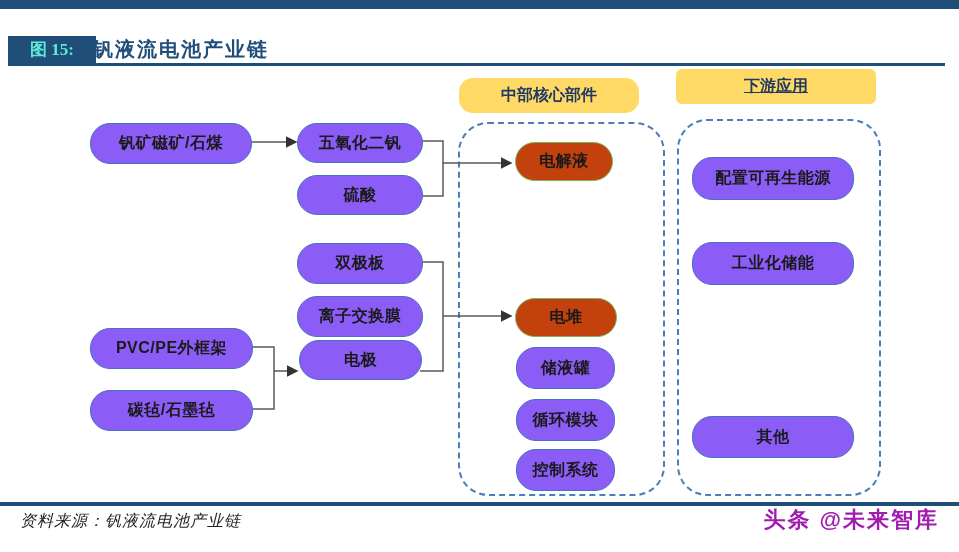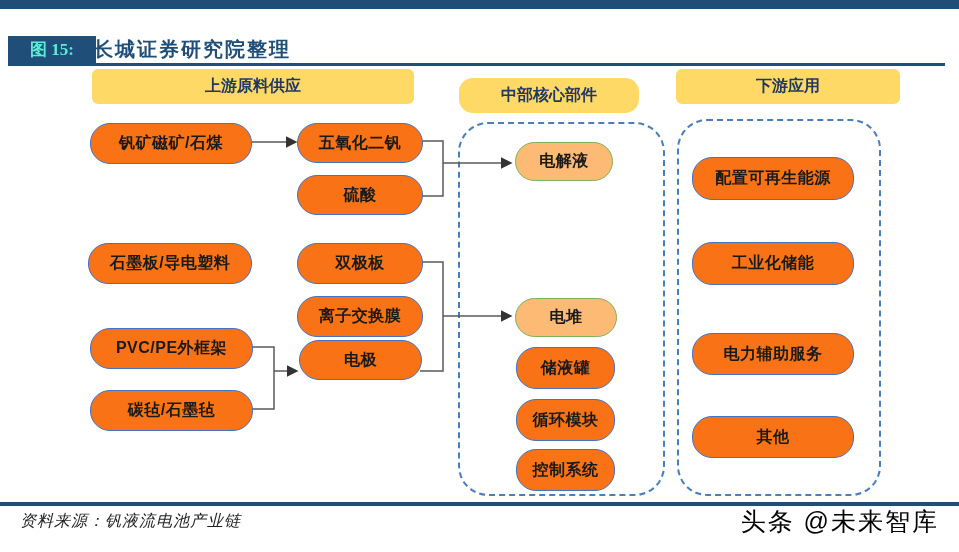--- a/index.html
+++ b/index.html
@@ -26,48 +26,47 @@
     color:#1F3864;font-size:16px;font-weight:bold;
     display:flex;align-items:center;justify-content:center;
   }
   .container-dashed{
     position:absolute;border:2px dashed #4A7EBB;border-radius:30px;background:transparent;
   }
   .pill{
     position:absolute;border-radius:20px;display:flex;align-items:center;justify-content:center;
     font-size:16px;font-weight:600;color:#1a1a1a;letter-spacing:0.5px;
   }
-  .pill.blue{background:#f97316;border:1.5px solid #4472C4;}
-  .pill.green{background:#fdba74;border:1.5px solid #7CB45A;}
+  .pill.blue{background:#8b5cf6;border:1.5px solid #4472C4;}
+  .pill.green{background:#c2410c;border:1.5px solid #7CB45A;}
 
   .connectors{position:absolute;left:0;top:0;width:959px;height:552px;pointer-events:none;}
 
   .source-line{
     position:absolute;left:20px;top:511px;font-family:"Liberation Serif",serif;
     font-style:italic;font-size:16px;color:#1f1f1f;letter-spacing:1px;
   }
   .watermark{
-    position:absolute;right:20px;top:505px;font-size:25px;font-weight:normal;color:#000000;
+    position:absolute;right:20px;top:505px;font-size:22px;font-weight:bold;color:#a21caf;
     letter-spacing:2px;text-shadow:-2px -2px 0 rgba(255,255,255,0.95),1px 1px 0 rgba(255,255,255,0.6);
   }
 </style>
 </head>
 <body>
 
 <div class="canvas">
 
   <div class="topbar"></div>
 
   <div class="fig-label">图 15:</div>
-  <div class="fig-title">长城证券研究院整理</div>
+  <div class="fig-title">钒液流电池产业链</div>
   <div class="title-rule"></div>
 
-  <div class="hdr" style="left:92px;top:69px;width:322px;">上游原料供应</div>
   <div class="hdr" style="left:459px;top:78px;width:180px;border-radius:14px;">中部核心部件</div>
-  <div class="hdr" style="left:676px;top:69px;width:224px;">下游应用</div>
+  <div class="hdr" style="left:676px;top:69px;width:200px;text-decoration:underline;">下游应用</div>
 
   <div class="container-dashed" style="left:458px;top:122px;width:203px;height:370px;"></div>
   <div class="container-dashed" style="left:677px;top:119px;width:200px;height:373px;"></div>
 
   <svg class="connectors" viewBox="0 0 959 552">
     <defs>
       <marker id="arr" markerWidth="9" markerHeight="8" refX="1" refY="4" orient="auto">
         <path d="M0,0 L8,4 L0,8 z" fill="#333"></path>
       </marker>
     </defs>
@@ -78,35 +77,33 @@
       <polyline points="421,262 443,262 443,371 420,371"></polyline>
       <line x1="443" y1="316" x2="502" y2="316" marker-end="url(#arr)"></line>
       <polyline points="251,347 274,347 274,409 251,409"></polyline>
       <line x1="274" y1="371" x2="288" y2="371" marker-end="url(#arr)"></line>
     </g>
   </svg>
 
   <div class="pill blue" style="left:90px;top:123px;width:160px;height:39px;">钒矿磁矿/石煤</div>
   <div class="pill blue" style="left:297px;top:123px;width:124px;height:38px;">五氧化二钒</div>
   <div class="pill blue" style="left:297px;top:175px;width:124px;height:38px;">硫酸</div>
-  <div class="pill blue" style="left:88px;top:243px;width:162px;height:39px;">石墨板/导电塑料</div>
   <div class="pill blue" style="left:297px;top:243px;width:124px;height:39px;">双极板</div>
   <div class="pill blue" style="left:297px;top:296px;width:124px;height:39px;">离子交换膜</div>
   <div class="pill blue" style="left:90px;top:328px;width:161px;height:39px;">PVC/PE外框架</div>
   <div class="pill blue" style="left:299px;top:340px;width:121px;height:38px;">电极</div>
   <div class="pill blue" style="left:90px;top:390px;width:161px;height:39px;">碳毡/石墨毡</div>
 
   <div class="pill green" style="left:515px;top:142px;width:96px;height:37px;">电解液</div>
   <div class="pill green" style="left:515px;top:298px;width:100px;height:37px;">电堆</div>
   <div class="pill blue" style="left:516px;top:347px;width:97px;height:40px;">储液罐</div>
   <div class="pill blue" style="left:516px;top:399px;width:97px;height:40px;">循环模块</div>
   <div class="pill blue" style="left:516px;top:449px;width:97px;height:40px;">控制系统</div>
 
   <div class="pill blue" style="left:692px;top:157px;width:160px;height:41px;">配置可再生能源</div>
   <div class="pill blue" style="left:692px;top:242px;width:160px;height:41px;">工业化储能</div>
-  <div class="pill blue" style="left:692px;top:333px;width:160px;height:40px;">电力辅助服务</div>
   <div class="pill blue" style="left:692px;top:416px;width:160px;height:40px;">其他</div>
 
   <div class="footer-rule"></div>
   <div class="source-line">资料来源：钒液流电池产业链</div>
   <div class="watermark">头条 @未来智库</div>
 
 </div>
 
 </body></html>

